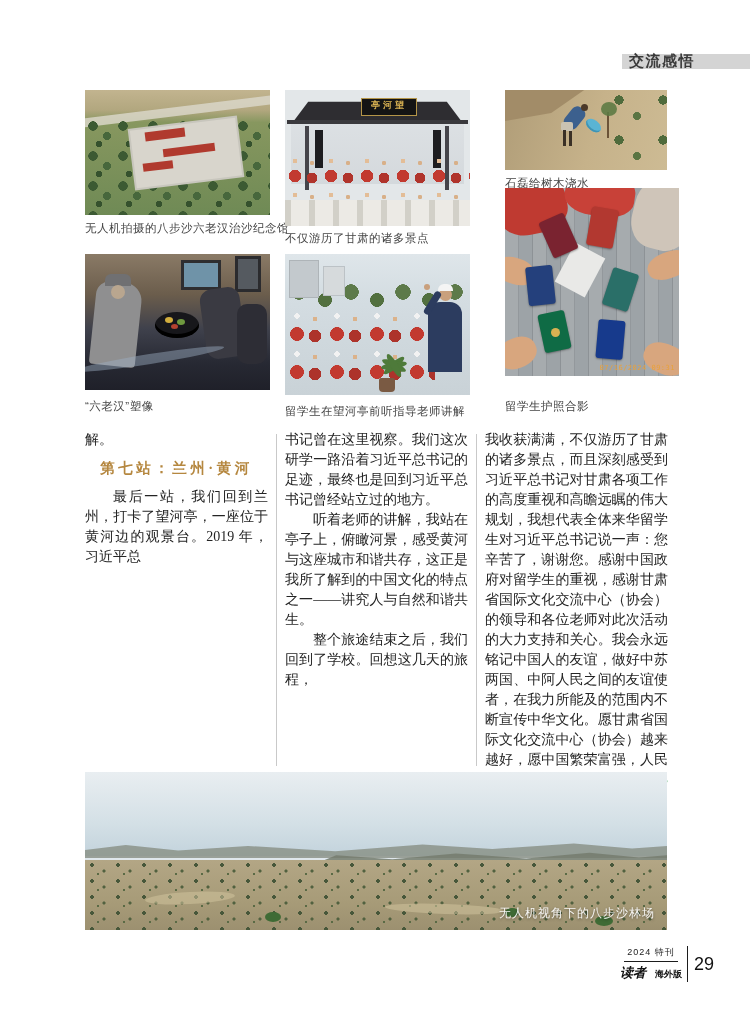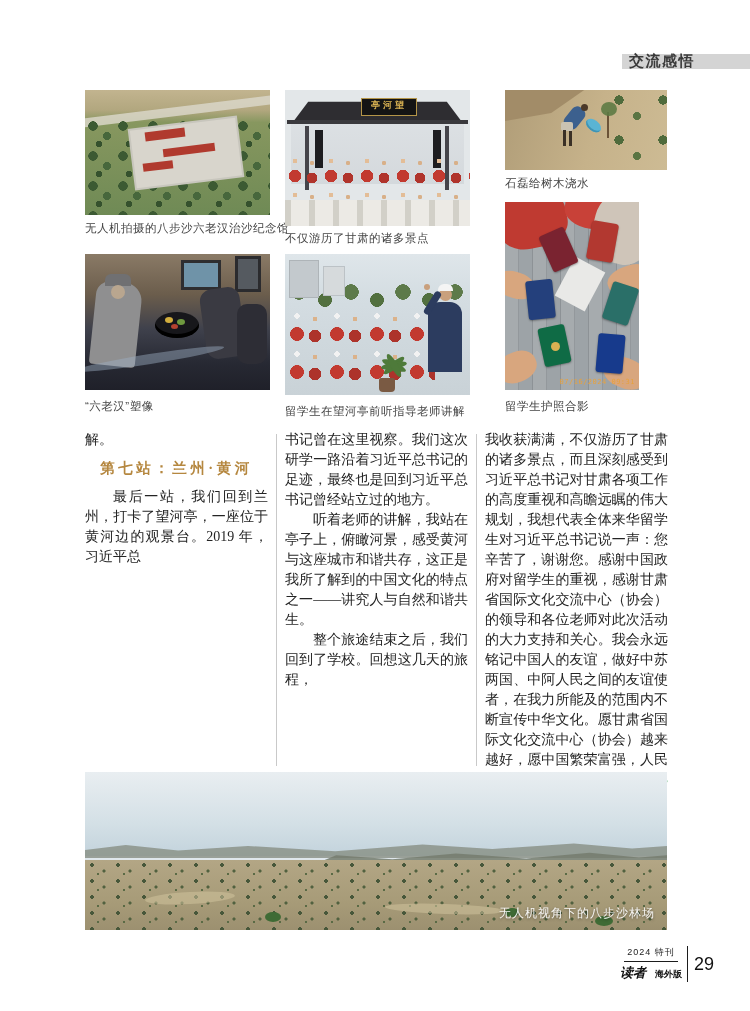--- a/index.html
+++ b/index.html
@@ -116,21 +116,21 @@
   .li-teacher-cap { right:17px; top:30px; width:15px; height:7px; background:#f4f4f4; border-radius:6px 6px 0 0; }
   .li-arm { right:34px; top:36px; width:7px; height:26px; background:#2c3c5f; transform:rotate(32deg); border-radius:4px; }
   .li-hand { right:40px; top:30px; width:6px; height:6px; background:#c9a07d; border-radius:50%; }
   .li-palm { left:78px; top:96px; width:44px; height:34px; }
   .li-palm i { position:absolute; left:18px; top:12px; width:26px; height:7px; background:#4e7a3a; border-radius:50%; }
   .li-palm i:nth-child(1){ transform:rotate(-40deg);} .li-palm i:nth-child(2){ transform:rotate(-10deg);}
   .li-palm i:nth-child(3){ transform:rotate(25deg);} .li-palm i:nth-child(4){ transform:rotate(60deg);}
   .li-pot { left:94px; top:124px; width:16px; height:14px; background:#7a5a43; border-radius:2px 2px 4px 4px; }
 
   
-  .ph-passports { left:505px; top:202px; width:134px; height:188px;
+  .ph-passports { left:505px; top:188px; width:174px; height:188px;
     background:repeating-linear-gradient(90deg,#a6abae 0 13px,#93989c 13px 14px,#9da3a7 14px 27px,#8d9296 27px 28px); }
   .pp-red1 { left:-8px; top:-10px; width:70px; height:56px; background:#bf3a31; border-radius:40%; transform:rotate(-12deg); }
   .pp-red2 { left:60px; top:-16px; width:70px; height:44px; background:#c84138; border-radius:40%; transform:rotate(8deg); }
   .pp-sleeve { right:-14px; top:-8px; width:60px; height:70px; background:#cfc5b9; border-radius:40%; transform:rotate(14deg); }
   .hand { background:#d8a67e; border-radius:45%; }
   .pp-hand1 { left:-10px; top:70px; width:40px; height:26px; transform:rotate(18deg); }
   .pp-hand2 { right:-12px; top:64px; width:44px; height:26px; transform:rotate(-20deg); }
   .pp-hand3 { left:-8px; bottom:8px; width:40px; height:30px; transform:rotate(-24deg); }
   .pp-hand4 { right:-8px; bottom:2px; width:44px; height:30px; transform:rotate(22deg); }
   .pass { width:27px; height:39px; border-radius:3px; box-shadow:0 1px 2px rgba(0,0,0,.35); }

